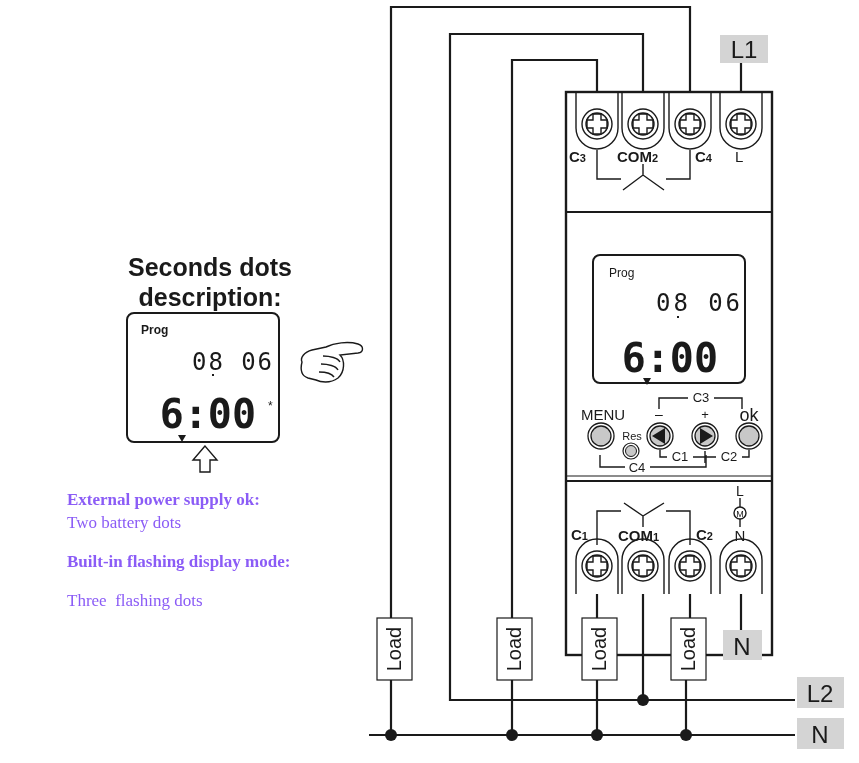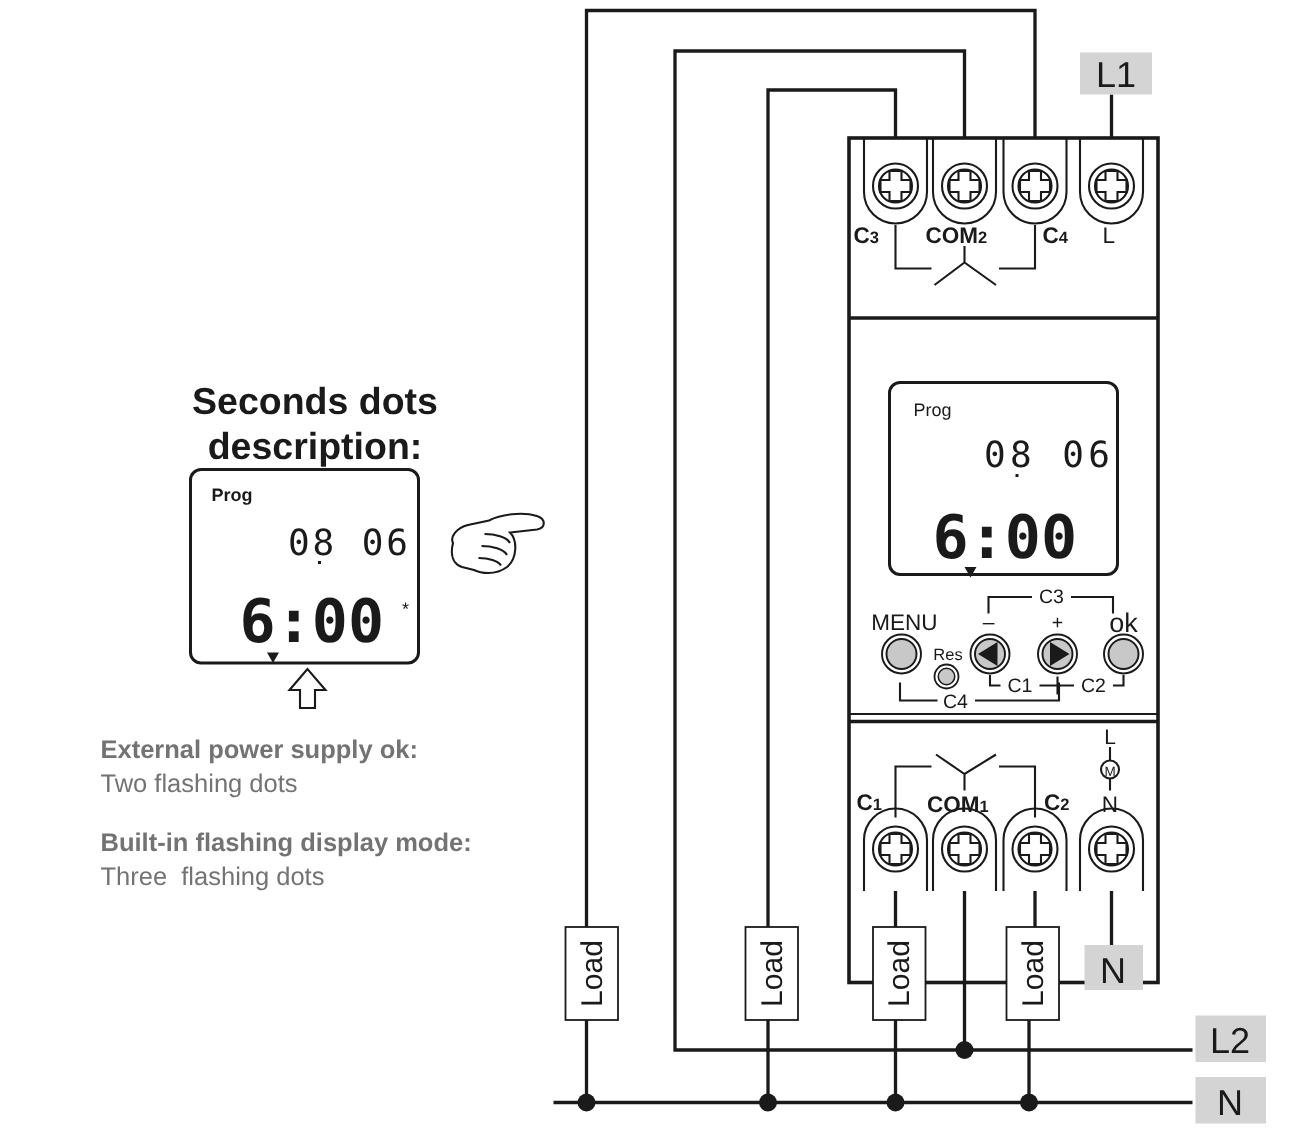--- a/index.html
+++ b/index.html
@@ -3,21 +3,21 @@
 <meta charset="utf-8">
 <style>
   html, body { margin:0; padding:0; background:#ffffff; }
   body { width:859px; height:763px; position:relative; overflow:hidden; font-family:"Liberation Sans", sans-serif; }
   svg { position:absolute; left:0; top:0; }
   .txt { font-family:"Liberation Sans", sans-serif; fill:#1a1a1a; }
   .bold { font-weight:bold; }
   .wire { stroke:#1a1a1a; stroke-width:2.2; fill:none; }
   .thin { stroke:#1a1a1a; stroke-width:1.4; fill:none; }
   .seg { font-family:"DejaVu Sans Mono", monospace; }
-  .html-text { position:absolute; color:#737373; font-family:Liberation Sans, sans-serif; white-space:nowrap;text-align:right; }
+  .html-text { position:absolute; color:#8b5cf6; font-family:Liberation Serif, serif; white-space:nowrap;text-align:right; }
 </style>
 </head>
 <body>
 
 <svg width="859" height="763" viewBox="0 0 859 763">
 
   <path class="wire" d="M690,92 L690,7 L391,7 L391,620"></path>
 
   <path class="wire" d="M643,92 L643,34 L450,34 L450,700 L795,700"></path>
 
@@ -212,15 +212,15 @@
 
   <path class="thin" d="M205,446 L193,460 L200,460 L200,472 L210,472 L210,460 L217,460 Z"></path>
 
   <g>
     <path class="thin" d="M302,362 C300,358 304,352 312,350 L326,347 C334,343 348,341 358,344 C364,346 364,352 358,353 L340,355 C345,360 345,372 338,378 C330,384 320,382 316,380 L308,378 C302,376 300,370 302,362 Z"></path>
     <path class="thin" d="M323,356 C330,356 338,358 340,362 M321,364 C328,364 336,366 338,370 M319,372 C326,372 332,374 334,377"></path>
   </g>
 </svg>
 
 <div class="html-text" style="left:67px; top:490px; font-size:17px; font-weight:bold;">External power supply ok:</div>
-<div class="html-text" style="left:67px; top:513px; font-size:17px;">Two flashing dots</div>
+<div class="html-text" style="left:67px; top:513px; font-size:17px;">Two battery dots</div>
 <div class="html-text" style="left:67px; top:552px; font-size:17px; font-weight:bold;">Built-in flashing display mode:</div>
-<div class="html-text" style="left:67px; top:575px; font-size:17px; white-space:pre;">Three  flashing dots</div>
+<div class="html-text" style="left:67px; top:591px; font-size:17px; white-space:pre;">Three  flashing dots</div>
 
 </body></html>

